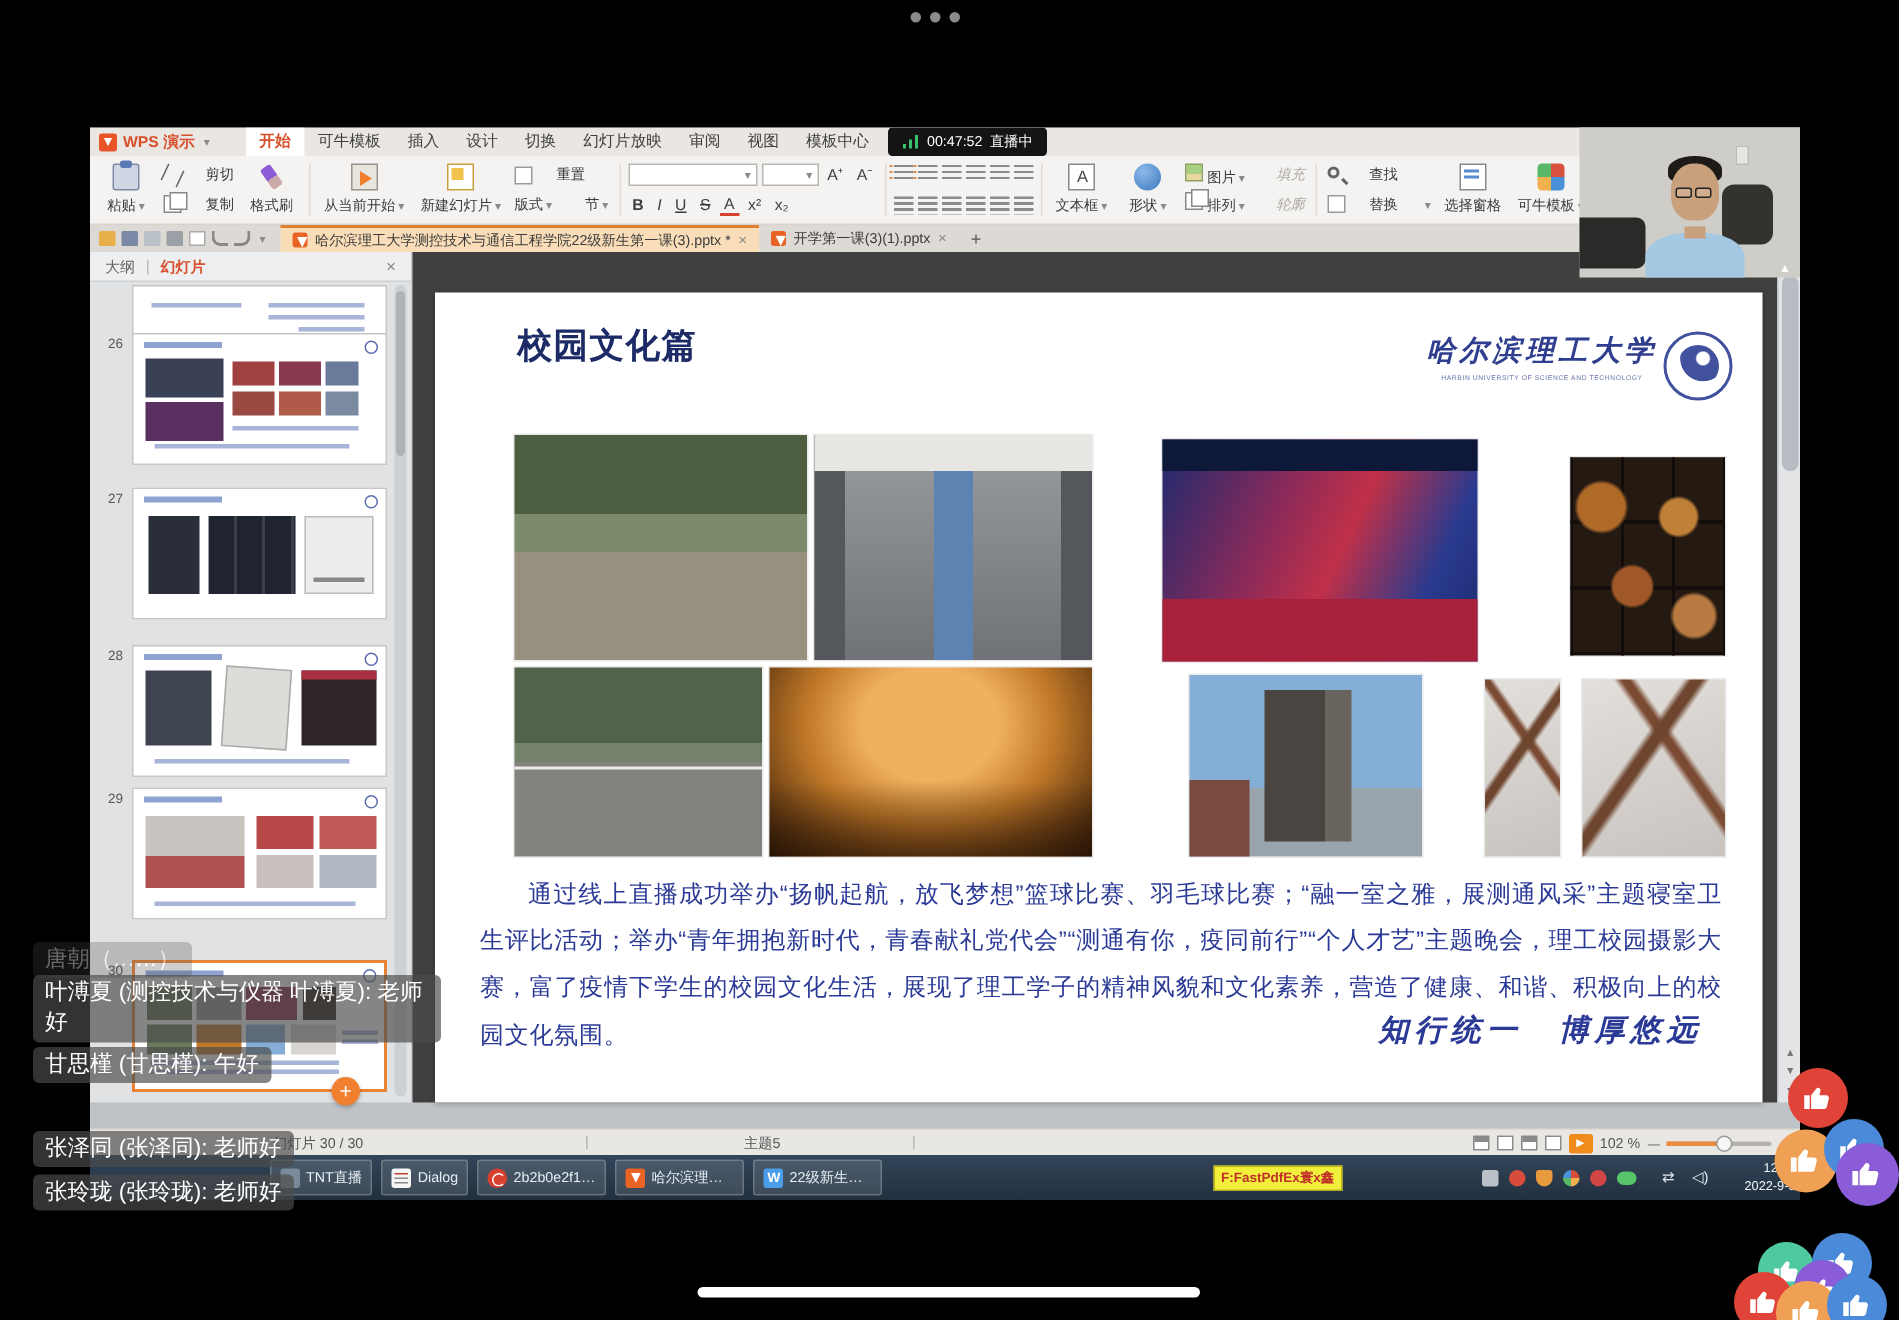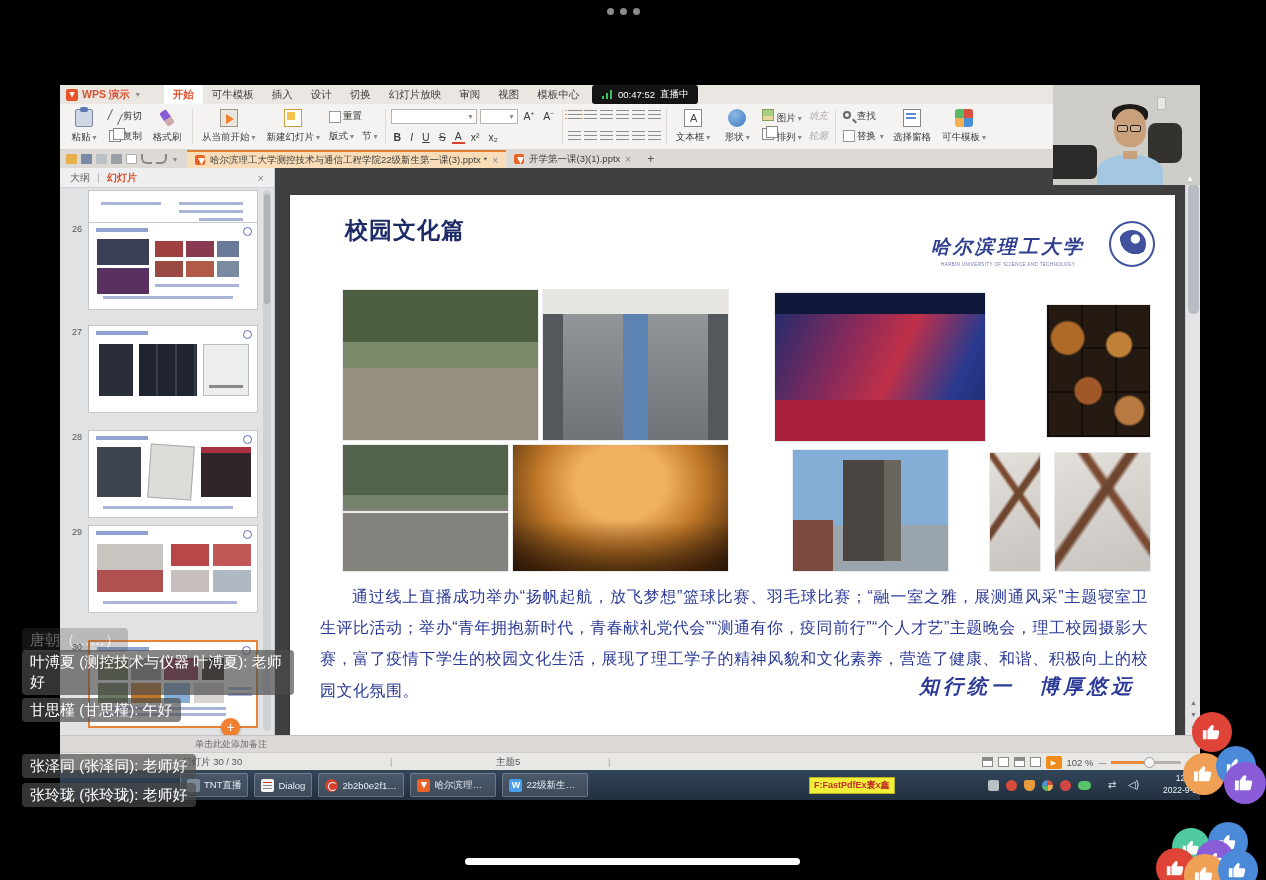--- a/index.html
+++ b/index.html
@@ -30,21 +30,21 @@
   .sig i:nth-child(2){left:4px;height:6px;}
   .sig i:nth-child(3){left:8px;height:9px;}
 
   
   .ribbon{position:absolute;left:0;top:19px;width:1140px;height:46px;background:#f4f3f1;border-bottom:1px solid #d7d4d0;display:flex;align-items:stretch;padding:3px 4px;gap:4px;}
   .rsep{width:1px;background:#ddd9d5;margin:2px 1px;}
   .rg{display:flex;gap:3px;align-items:stretch;}
   .rbig{display:flex;flex-direction:column;align-items:center;justify-content:space-between;padding:2px 4px;min-width:40px;}
   .rlbl{font-size:9.5px;color:#3a3a3a;white-space:nowrap;}
   .rstack{display:flex;flex-direction:column;justify-content:space-around;}
-  .rsmall{display:flex;align-items:center;gap:2px;font-size:9.5px;color:#3a3a3a;white-space:nowrap;padding:0 2px;}
+  .rsmall{display:flex;align-items:center;gap:16px;font-size:9.5px;color:#3a3a3a;white-space:nowrap;padding:0 2px;}
   .ric{width:18px;height:18px;position:relative;}
   .ric16{width:12px;height:12px;position:relative;display:inline-block;}
   .ic-clip{background:#cfd6e4;border:1px solid #7e8aa6;border-radius:2px;}
   .ic-clip::after{content:"";position:absolute;left:4px;top:-3px;width:8px;height:5px;background:#5a78b4;border-radius:2px;}
   .ic-cut{border-left:1.5px solid #666;border-right:1.5px solid #666;transform:rotate(25deg);}
   .ic-copy{border:1px solid #888;background:#fff;}
   .ic-copy::after{content:"";position:absolute;left:3px;top:-3px;width:10px;height:10px;border:1px solid #888;background:#fff;}
   .ic-brush{background:linear-gradient(180deg,#8a5cd8 0 55%,#caa 55%);border-radius:2px;transform:rotate(-35deg);width:8px;height:16px;margin:1px 5px;}
   .ic-play-screen{background:#e8e4de;border:1px solid #9a968e;}
   .ic-play-screen::after{content:"";position:absolute;left:5px;top:4px;border-left:8px solid #f08030;border-top:5px solid transparent;border-bottom:5px solid transparent;}
@@ -91,21 +91,21 @@
   .tn .lg{position:absolute;right:5px;top:4px;width:9px;height:9px;border-radius:50%;border:1px solid #5b6eb0;}
   .tn .cap{position:absolute;bottom:7px;height:3px;background:#a8b4d8;}
   .tn.sel{border:2px solid #e8833a;}
   .pscroll{position:absolute;right:3px;top:22px;width:8px;bottom:4px;background:#cdd1d4;border-radius:4px;}
   .pscroll i{left:1px;top:4px;width:6px;height:110px;background:#aeb3b8;border-radius:3px;}
   .pplus{position:absolute;left:161px;top:550px;width:19px;height:19px;border-radius:50%;background:#f08030;color:#fff;font-size:14px;line-height:18px;text-align:center;box-shadow:0 1px 3px rgba(0,0,0,.3);}
 
   .canvas{position:absolute;left:215px;top:83px;width:910px;height:567px;background:#404040;}
   .slide{position:absolute;left:15px;top:27px;width:885px;height:540px;background:#fff;box-shadow:0 1px 4px rgba(0,0,0,.25);}
   .stitle{position:absolute;left:55px;top:20px;font-size:23px;font-weight:bold;color:#1c2a66;letter-spacing:1px;}
-  .slogo{position:absolute;right:20px;top:26px;display:flex;align-items:flex-end;gap:24px;margin-left:28px;}
+  .slogo{position:absolute;right:20px;top:26px;display:flex;align-items:flex-start;gap:4px;margin-left:28px;}
   .slogotxt{text-align:center;}
   .slogocn{font-family:"DejaVu Serif",serif;font-style:italic;font-weight:bold;font-size:19px;color:#2f3e8e;letter-spacing:3px;}
   .slogoen{font-size:4.5px;color:#6a76b0;letter-spacing:.4px;margin-top:2px;}
   .emblem{width:46px;height:46px;border:2px solid #41519e;border-radius:50%;background:#fff;position:relative;}
   .emblem::after{content:"";position:absolute;inset:7px;border-radius:50%;background:radial-gradient(circle at 62% 32%,#fff 0 16%,#41519e 20% 58%,#fff 60%);}
   .photo{position:absolute;box-shadow:0 0 0 1px rgba(0,0,0,.08);}
   .ph-basket{background:linear-gradient(180deg,#4e5e40 0 35%,#7b8a68 35% 52%,#98907e 52% 100%);}
   .ph-dorm{background:linear-gradient(180deg,#e8e6e2 0 16%,rgba(0,0,0,0) 16%),linear-gradient(90deg,#54575b 0 11%,rgba(0,0,0,0) 11% 89%,#54575b 89%),linear-gradient(90deg,rgba(0,0,0,0) 0 43%,#5d83b3 43% 57%,rgba(0,0,0,0) 57%),linear-gradient(180deg,#9a9da0,#6f7276);}
   .ph-stage{background:linear-gradient(180deg,#0e1838 0 14%,rgba(0,0,0,0) 14% 72%,#a8203a 72%),linear-gradient(115deg,#1c2a6e 0%,#8a2a5a 35%,#c03048 55%,#2a3a8e 80%,#1c2a6e 100%);}
   .ph-collage{background:radial-gradient(circle at 20% 25%,#b06a28 0 12%,rgba(0,0,0,0) 14%),radial-gradient(circle at 70% 30%,#c08038 0 10%,rgba(0,0,0,0) 12%),radial-gradient(circle at 40% 65%,#a05828 0 12%,rgba(0,0,0,0) 14%),radial-gradient(circle at 80% 80%,#b87a40 0 10%,rgba(0,0,0,0) 12%),repeating-linear-gradient(0deg,#120d0a 0 2px,rgba(0,0,0,0) 2px 44px),repeating-linear-gradient(90deg,#120d0a 0 2px,rgba(0,0,0,0) 2px 34px),#241a12;}
@@ -495,23 +495,20 @@
     </div>
 
     <div class="vscroll">
       <span class="varr" style="top:1px;">▲</span>
       <i class="vthumb"></i>
       <span class="varr" style="bottom:26px;">▲</span>
       <span class="varr" style="bottom:14px;">▼</span>
       <span class="varr" style="bottom:1px;">▼</span>
     </div>
 
-    <div class="notesbar">
-      <span>单击此处添加备注</span>
-    </div>
 
     <div class="statusbar">
       <span class="stleft">幻灯片 30 / 30</span>
       <span class="stsep" style="left:330px;">|</span>
       <span class="sttheme">主题5</span>
       <span class="stsep" style="left:548px;">|</span>
       <div class="stright">
         <span class="vicon f"></span>
         <span class="vicon"></span>
         <span class="vicon f"></span>

